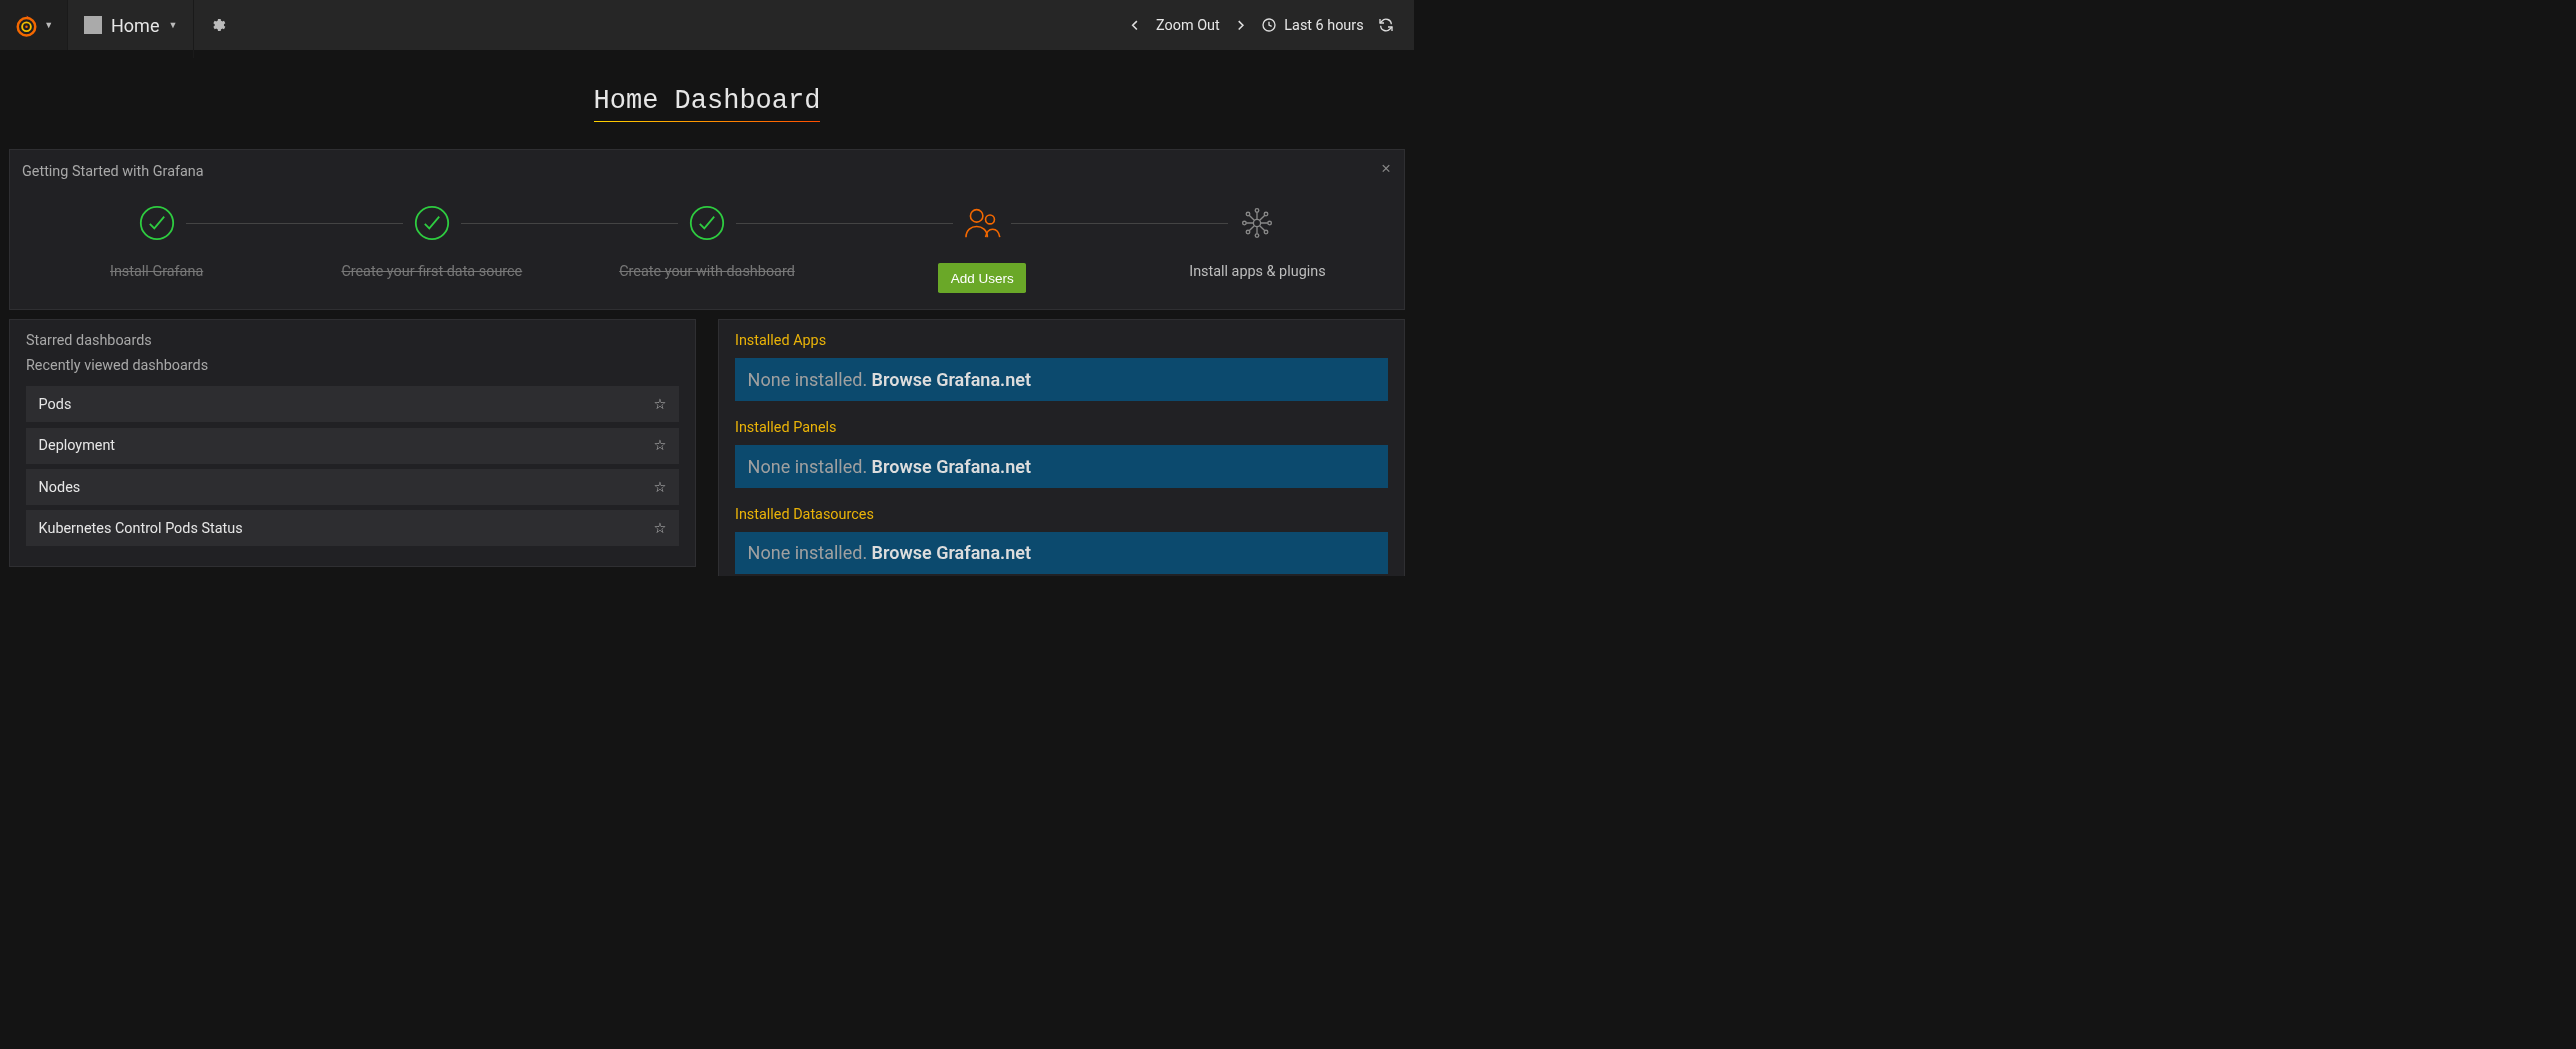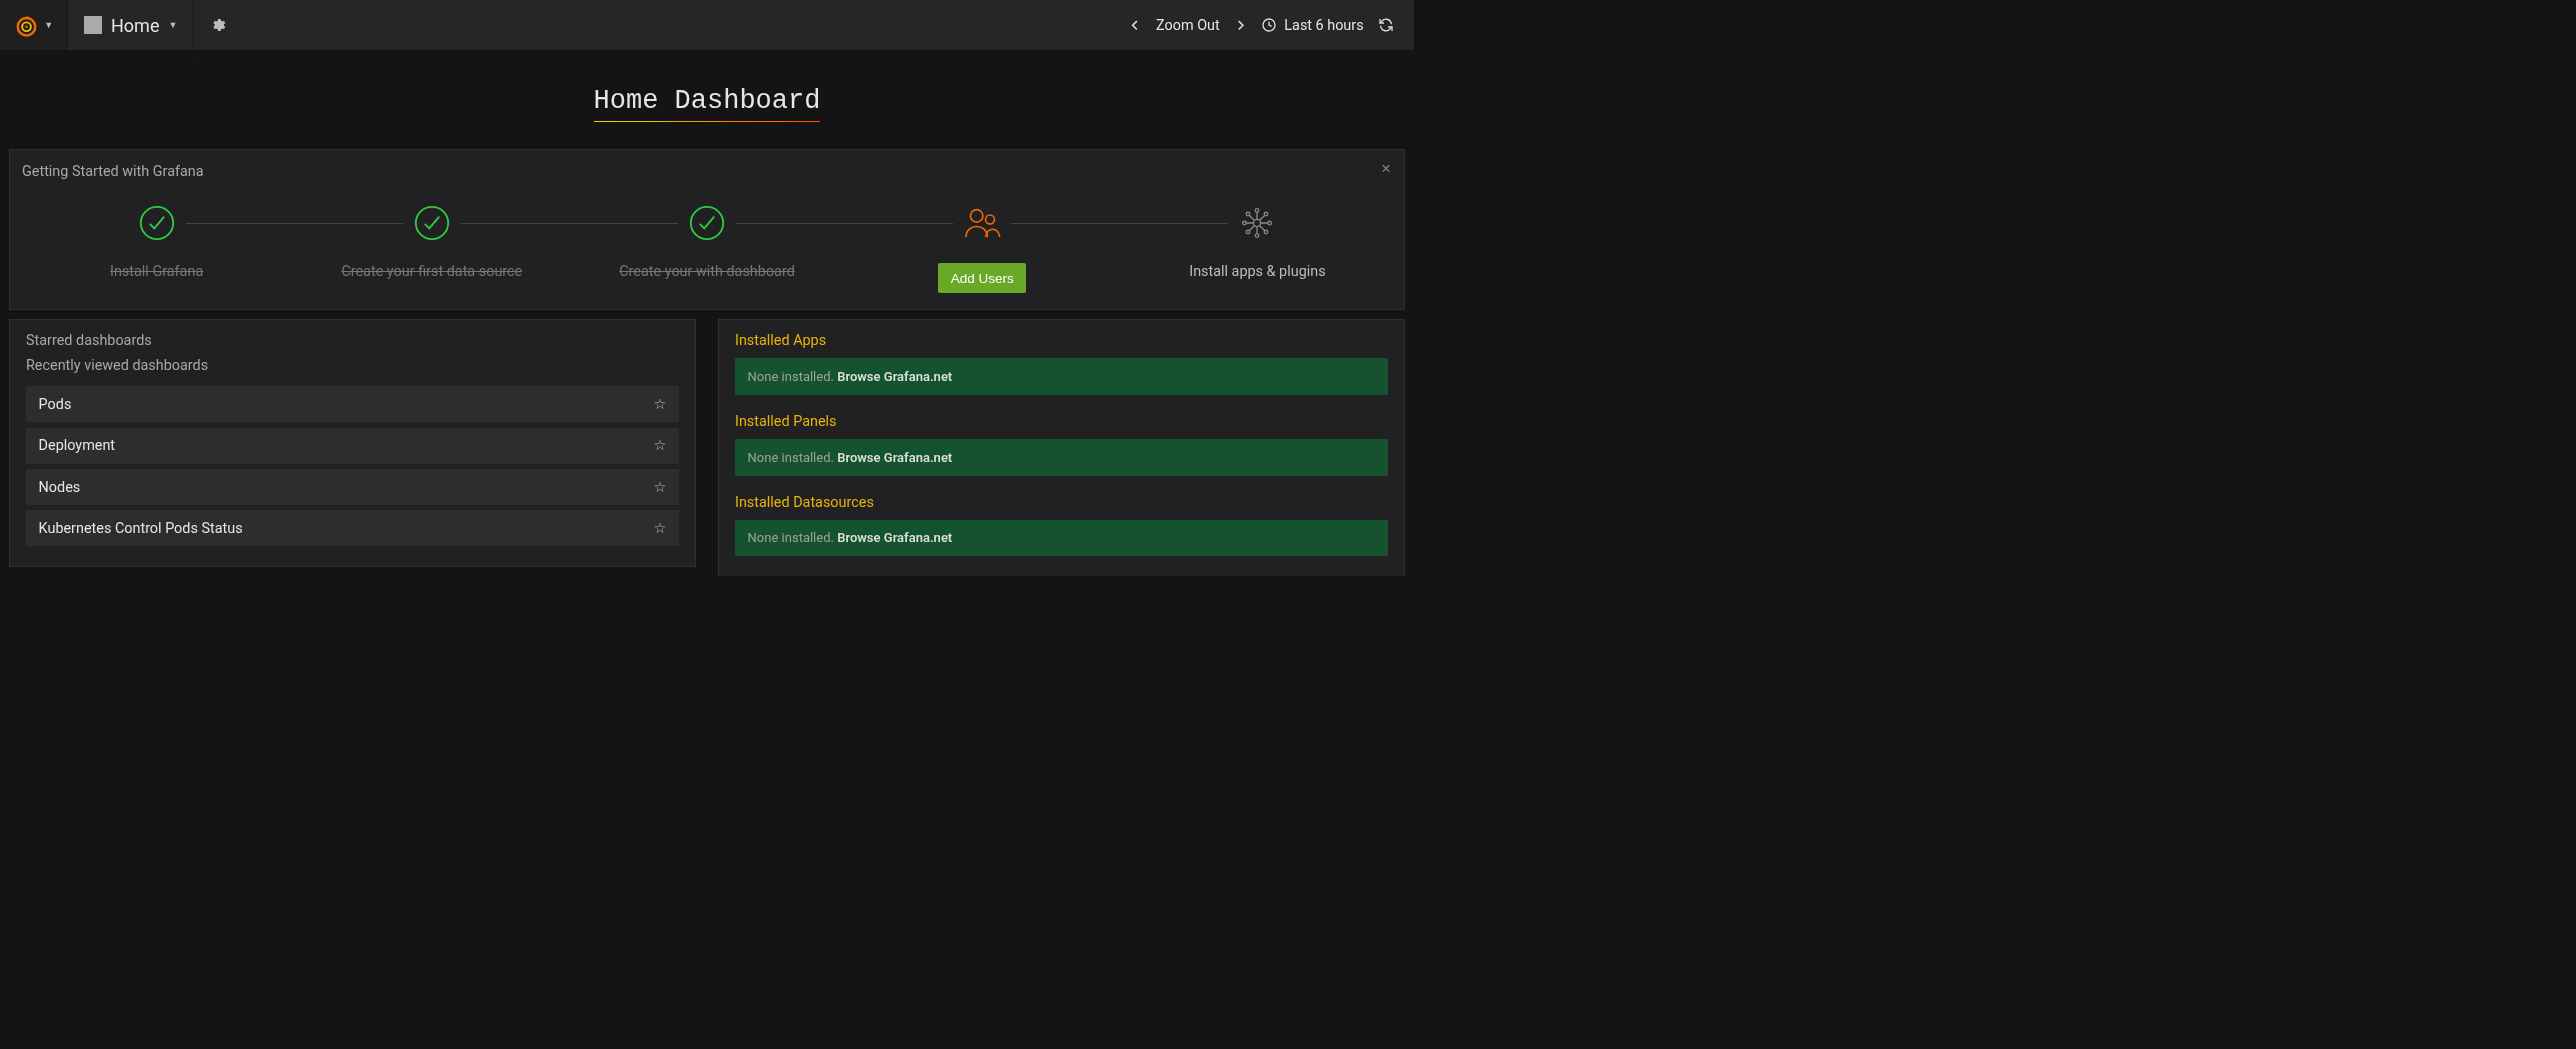--- a/index.html
+++ b/index.html
@@ -91,22 +91,22 @@
   background: #2d2d30; margin-top: 5.4px; height: 36px;
   display: flex; align-items: center; padding: 0 12.6px;
   color: #e6e6e6; font-size: 14.4px;
   justify-content: space-between;
 }
 .star-ico { color: #bbb; }
 
 
 .inst-sect-title { color: #eab308; font-size: 14.4px; padding: 7.2px 16px 9px; }
 .inst-box {
-  background: #14532d; margin: 0 16px 10.8px; padding: 10.8px 12.6px;
-  color: #a0a0a0; font-size: 13px;
+  background: #0c4a6e; margin: 0 16px 10.8px; padding: 10.8px 12.6px;
+  color: #a0a0a0; font-size: 18px;
 }
 .inst-link { color: #ddd; font-weight: 600; }
 
 svg { display: block; }
 </style>
 </head>
 <body>
 
 <div class="navbar">
   <div class="navbar-left">

